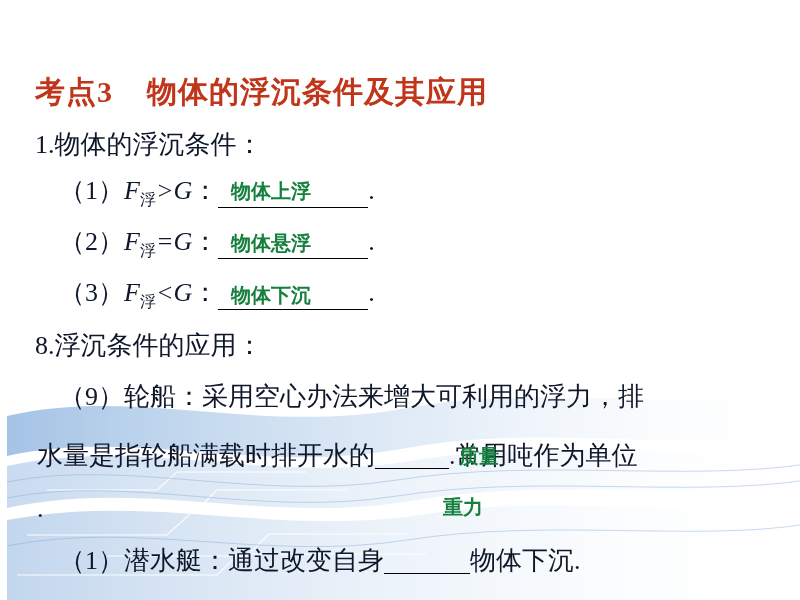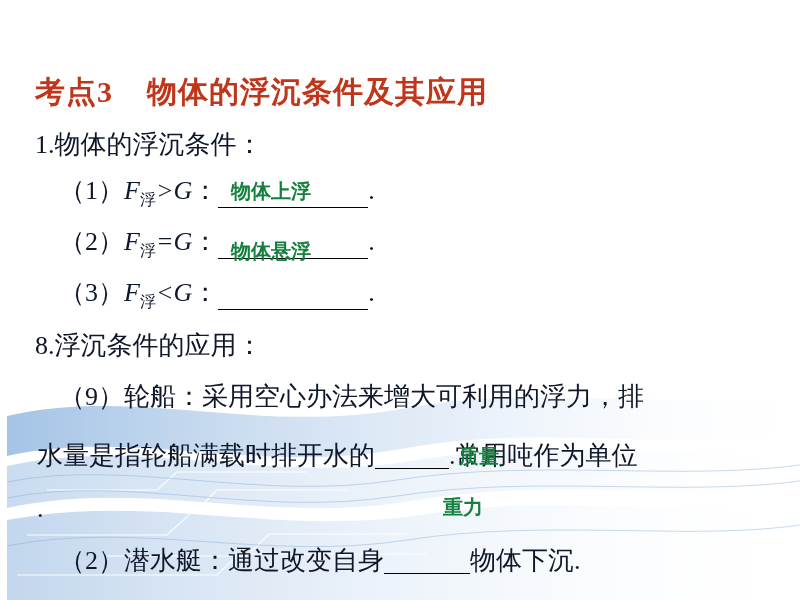--- a/index.html
+++ b/index.html
@@ -101,21 +101,21 @@
   .answer {
     position: absolute;
     color: #15803d;
     font-family: Liberation Mono, monospace;
     font-weight: bold;
     font-size: 20px;
     z-index: 5;
     white-space: nowrap;
   }
   .a1 { left: 224px; top: 178px; }
-  .a2 { left: 224px; top: 230px; margin-top: 8px; }
+  .a2 { left: 224px; top: 230px; }
   .a3 { left: 224px; top: 282px; }
   .a4 { left: 452px; top: 443px; }
   .a5 { left: 436px; top: 494px; }
 </style>
 </head>
 <body>
 
 <div class="slide">
 
   <svg class="bg-decor" viewBox="0 0 800 230" preserveAspectRatio="none">
@@ -188,22 +188,23 @@
 
     <div class="line l7">
       <span>水量是指轮船满载时排开水的</span><span class="blank blank-w2"></span><span>.常用吨作为单位</span>
     </div>
 
     <div class="line l8">
       <span>.</span>
     </div>
 
     <div class="line l9">
-      <span>（2）潜水艇：通过改变自身</span><span class="blank blank-w3"></span><span>物体下沉.</span>
+      <span>（1）潜水艇：通过改变自身</span><span class="blank blank-w3"></span><span>物体下沉.</span>
     </div>
   </div>
 
   <div class="answer a1">物体上浮</div>
   <div class="answer a2">物体悬浮</div>
+  <div class="answer a3">物体下沉</div>
   <div class="answer a4">质量</div>
   <div class="answer a5">重力</div>
 
 </div>
 
 </body></html>

